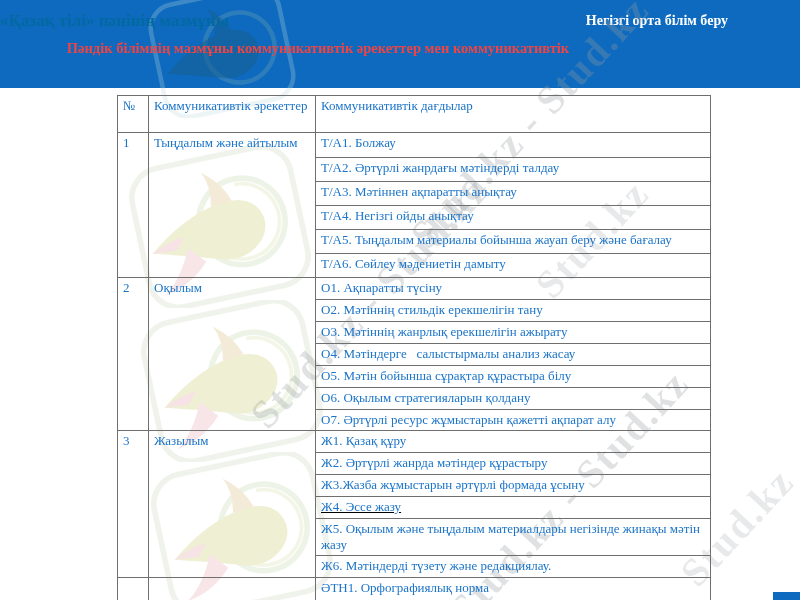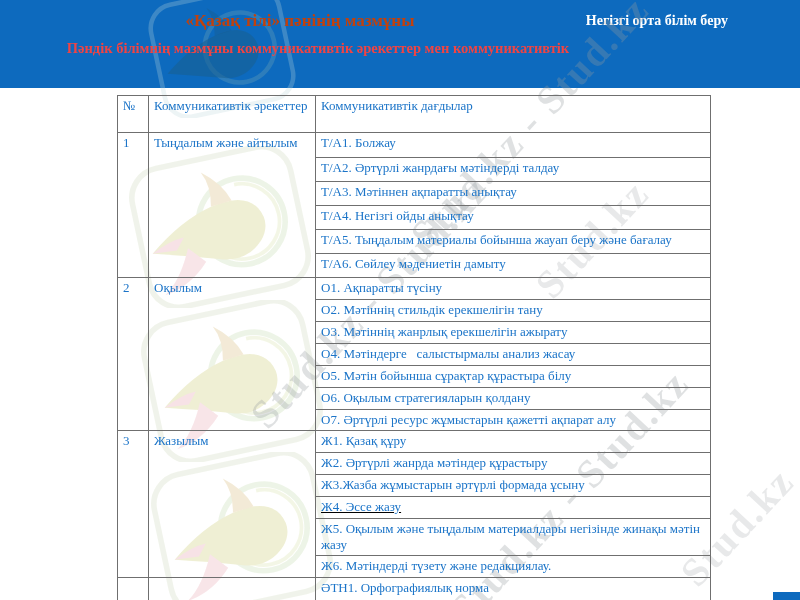--- a/index.html
+++ b/index.html
@@ -2,22 +2,22 @@
 <html><head>
 <meta charset="utf-8">
 <style>
   html,body{margin:0;padding:0;background:#444;}
   #page{
     position:relative;width:800px;height:600px;overflow:hidden;
     background:#ffffff;font-family:"Liberation Serif",serif;
   }
   
   .header-band{position:absolute;left:0;top:0;width:800px;height:88px;background:#0d6abe;z-index:2;}
-  .page-title{position:absolute;left:0;top:11px;width:600px;text-align:center;
-    color:#c2410c;font-size:17px;font-weight:bold;z-index:3;}
+  .page-title{position:absolute;left:0;top:11px;width:600px;text-align:left;
+    color:#0369a1;font-size:17px;font-weight:bold;z-index:3;}
   .edu-level{position:absolute;left:548px;top:13px;width:180px;text-align:right;
     color:#ffffff;font-size:14px;font-weight:bold;z-index:3;}
   .subtitle{position:absolute;left:28px;top:38px;width:580px;text-align:center;
     color:#ef4444;font-size:14.5px;font-weight:bold;line-height:1.45;z-index:3;}
   
   .wm{position:absolute;z-index:4;font-size:40px;font-weight:bold;letter-spacing:2px;
      color:rgba(150,155,160,0.30);white-space:nowrap;transform-origin:left center;
      transform:rotate(-47deg);pointer-events:none;font-family:"Liberation Serif",serif;}
   .wm-a{left:418px;top:218px;}
   .wm-b{left:258px;top:398px;}

